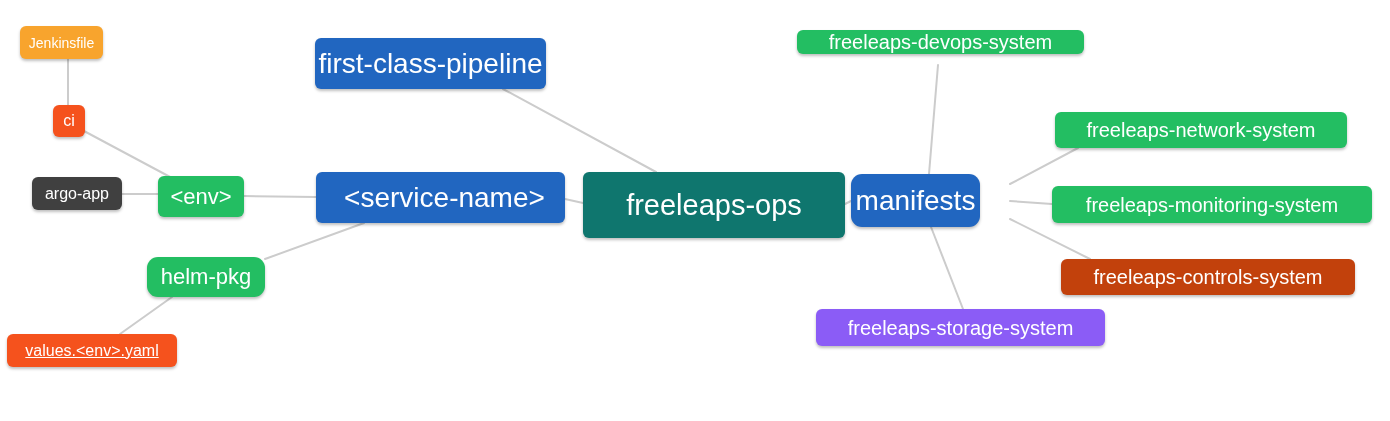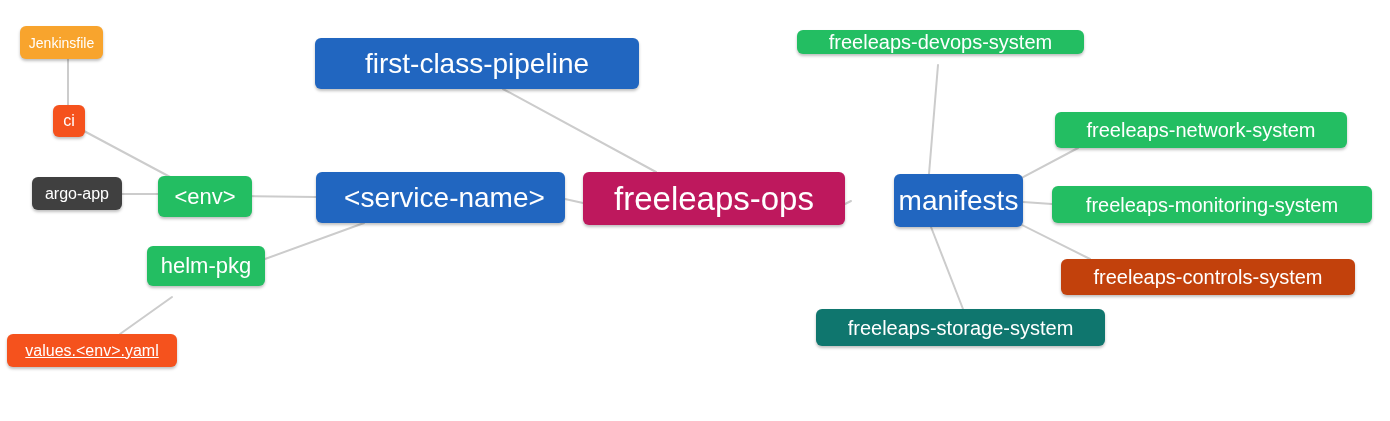--- a/index.html
+++ b/index.html
@@ -54,25 +54,25 @@
       <line x1="845" y1="204" x2="851" y2="201" stroke="#cccccc" stroke-width="2" stroke-linecap="round"></line>
       <line x1="929" y1="174" x2="938" y2="65" stroke="#cccccc" stroke-width="2" stroke-linecap="round"></line>
       <line x1="1010" y1="184" x2="1078" y2="148" stroke="#cccccc" stroke-width="2" stroke-linecap="round"></line>
       <line x1="1010" y1="201" x2="1052" y2="204" stroke="#cccccc" stroke-width="2" stroke-linecap="round"></line>
       <line x1="1010" y1="219" x2="1090" y2="259" stroke="#cccccc" stroke-width="2" stroke-linecap="round"></line>
       <line x1="931" y1="227" x2="963" y2="309" stroke="#cccccc" stroke-width="2" stroke-linecap="round"></line>
     </svg>
 <div class="node" style="left: 20px; top: 26px; width: 83px; height: 33px; font-size: 14px; background: rgb(248, 164, 45); color: rgb(255, 255, 255);">Jenkinsfile</div>
     <div class="node" style="left: 53px; top: 105px; width: 32px; height: 32px; font-size: 16px; background: rgb(245, 82, 29); color: rgb(255, 255, 255);">ci</div>
     <div class="node" style="left: 32px; top: 177px; width: 90px; height: 33px; font-size: 16px; background: #404040; color: rgb(255, 255, 255);">argo-app</div>
-    <div class="node" style="left: 158px; top: 176px; width: 94px; height: 41px; font-size: 22px; background: rgb(35, 190, 98); color: rgb(255, 255, 255);">&lt;env&gt;</div>
-    <div class="node" style="left: 315px; top: 38px; width: 324px; height: 51px; font-size: 28px; background: rgb(33, 102, 192); color: rgb(255, 255, 255);">first-class-pipeline</div>
+    <div class="node" style="left: 158px; top: 176px; width: 86px; height: 41px; font-size: 22px; background: rgb(35, 190, 98); color: rgb(255, 255, 255);">&lt;env&gt;</div>
+    <div class="node" style="left: 315px; top: 38px; width: 231px; height: 51px; font-size: 28px; background: rgb(33, 102, 192); color: rgb(255, 255, 255);">first-class-pipeline</div>
     <div class="node" style="left: 316px; top: 172px; width: 249px; height: 51px; font-size: 28px; background: rgb(33, 102, 192); color: rgb(255, 255, 255); padding-left: 8px;">&lt;service-name&gt;</div>
-    <div class="node" style="left: 583px; top: 172px; width: 262px; height: 53px; font-size: 33px; background: #be185d; color: rgb(255, 255, 255);">freeleaps-ops</div>
-    <div class="node" style="left: 894px; top: 174px; width: 129px; height: 53px; font-size: 28px; background: rgb(33, 102, 192); color: rgb(255, 255, 255);">manifests</div>
-    <div class="node" style="left: 147px; top: 246px; width: 118px; height: 40px; font-size: 22px; background: rgb(35, 190, 98); color: rgb(255, 255, 255);">helm-pkg</div>
+    <div class="node" style="left: 583px; top: 172px; width: 262px; height: 66px; font-size: 29px; background: #0f766e; color: rgb(255, 255, 255);">freeleaps-ops</div>
+    <div class="node" style="left: 851px; top: 174px; width: 129px; height: 53px; font-size: 28px; background: rgb(33, 102, 192); color: rgb(255, 255, 255); border-radius: 11px;">manifests</div>
+    <div class="node" style="left: 147px; top: 257px; width: 118px; height: 40px; font-size: 22px; background: rgb(35, 190, 98); color: rgb(255, 255, 255); border-radius: 11px;">helm-pkg</div>
     <div class="node" style="left: 7px; top: 334px; width: 170px; height: 33px; font-size: 16px; background: rgb(245, 82, 29); color: rgb(255, 255, 255); text-decoration: underline;">values.&lt;env&gt;.yaml</div>
     <div class="node" style="left: 797px; top: 30px; width: 287px; height: 24px; font-size: 20px; background: rgb(35, 190, 98); color: rgb(255, 255, 255);">freeleaps-devops-system</div>
     <div class="node" style="left: 1055px; top: 112px; width: 292px; height: 36px; font-size: 20px; background: rgb(35, 190, 98); color: rgb(255, 255, 255);">freeleaps-network-system</div>
     <div class="node" style="left: 1052px; top: 186px; width: 320px; height: 37px; font-size: 20px; background: rgb(35, 190, 98); color: rgb(255, 255, 255);">freeleaps-monitoring-system</div>
     <div class="node" style="left: 1061px; top: 259px; width: 294px; height: 36px; font-size: 20px; background: #c2410c; color: rgb(255, 255, 255);">freeleaps-controls-system</div>
-    <div class="node" style="left: 816px; top: 309px; width: 289px; height: 37px; font-size: 20px; background: #0f766e; color: rgb(255, 255, 255);">freeleaps-storage-system</div>
+    <div class="node" style="left: 816px; top: 309px; width: 289px; height: 37px; font-size: 20px; background: #8b5cf6; color: rgb(255, 255, 255);">freeleaps-storage-system</div>
   </div>
 
 </body></html>

